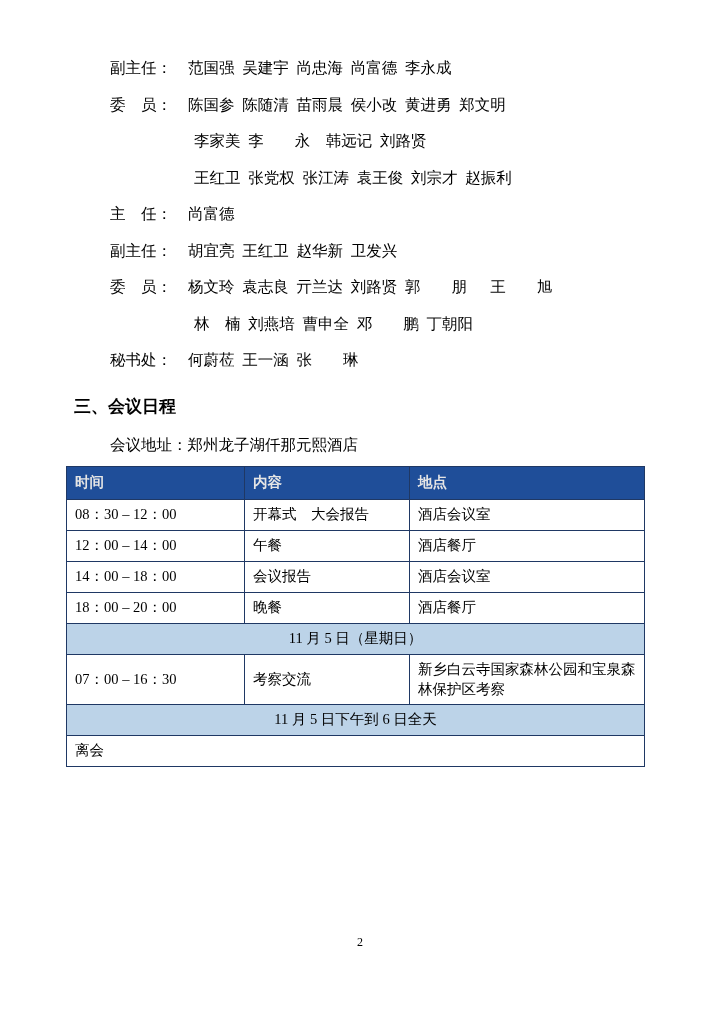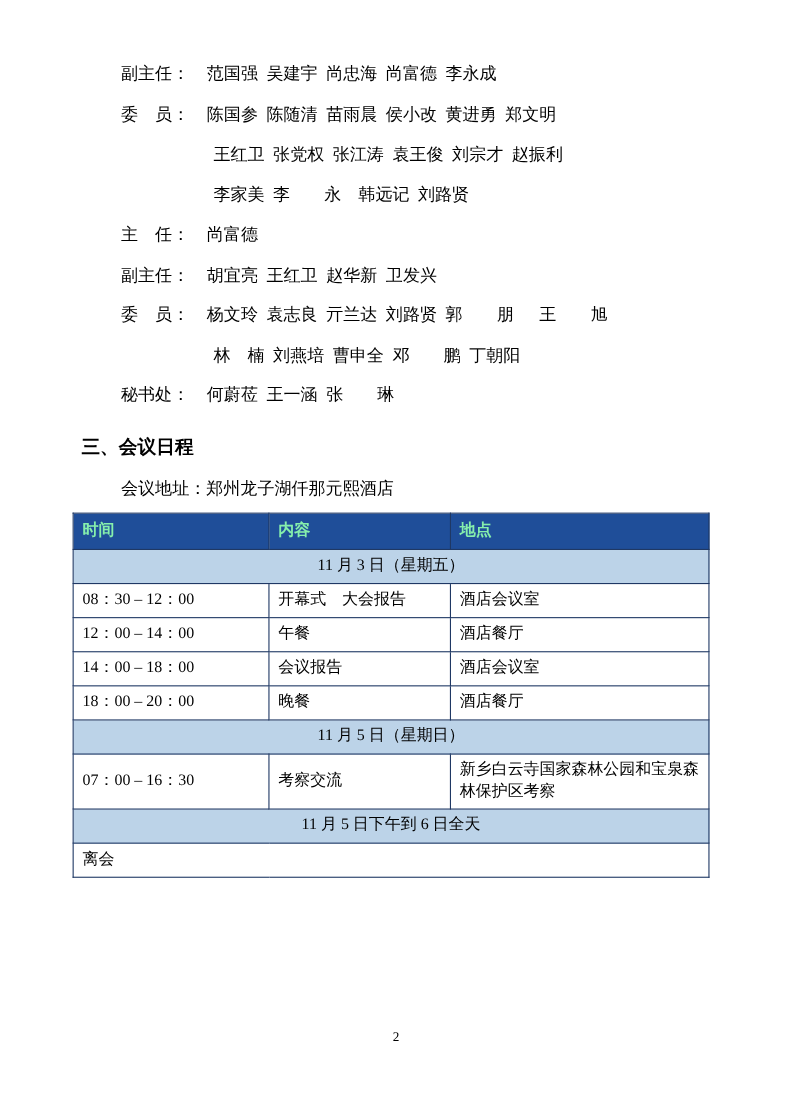--- a/index.html
+++ b/index.html
@@ -79,21 +79,21 @@
     font-size: 14.5px;
   }
   table.schedule td, table.schedule th {
     border: 1px solid #1f3864;
     padding: 5px 8px;
     vertical-align: middle;
     line-height: 1.35;
   }
   table.schedule thead th {
     background: #1f4e99;
-    color: #86efac;
+    color: #e5e5e5;
     font-weight: bold;
     text-align: left;
     font-family: "Liberation Sans", "DejaVu Sans", sans-serif;
     font-size: 14.5px;
     height: 22px;
   }
   tr.day-row td {
     background: #bcd3e8;
     text-align: center;
     font-weight: normal;
@@ -126,24 +126,24 @@
   <div>
     <div class="roster-line">
       <span class="roster-label">副主任：</span>
       <span class="roster-names">范国强  吴建宇  尚忠海  尚富德  李永成</span>
     </div>
     <div class="roster-line">
       <span class="roster-label">委　员：</span>
       <span class="roster-names">陈国参  陈随清  苗雨晨  侯小改  黄进勇  郑文明</span>
     </div>
     <div class="roster-line indent">
+      <span class="roster-names">李家美  李　　永　韩远记  刘路贤</span>
+    </div>
+    <div class="roster-line indent">
       <span class="roster-names">王红卫  张党权  张江涛  袁王俊  刘宗才  赵振利</span>
-    </div>
-    <div class="roster-line indent">
-      <span class="roster-names">李家美  李　　永　韩远记  刘路贤</span>
     </div>
   </div>
 
 
   <div>
     <div class="roster-line">
       <span class="roster-label">主　任：</span>
       <span class="roster-names">尚富德</span>
     </div>
     <div class="roster-line">
@@ -173,23 +173,20 @@
       <col class="c-place">
     </colgroup>
     <thead>
       <tr>
         <th>时间</th>
         <th>内容</th>
         <th>地点</th>
       </tr>
     </thead>
     <tbody>
-      <tr class="day-row">
-        <td colspan="3">11 月 3 日（星期五）</td>
-      </tr>
       <tr class="body-row">
         <td>08：30 – 12：00</td>
         <td>开幕式　大会报告</td>
         <td>酒店会议室</td>
       </tr>
       <tr class="body-row">
         <td>12：00 – 14：00</td>
         <td>午餐</td>
         <td>酒店餐厅</td>
       </tr>

